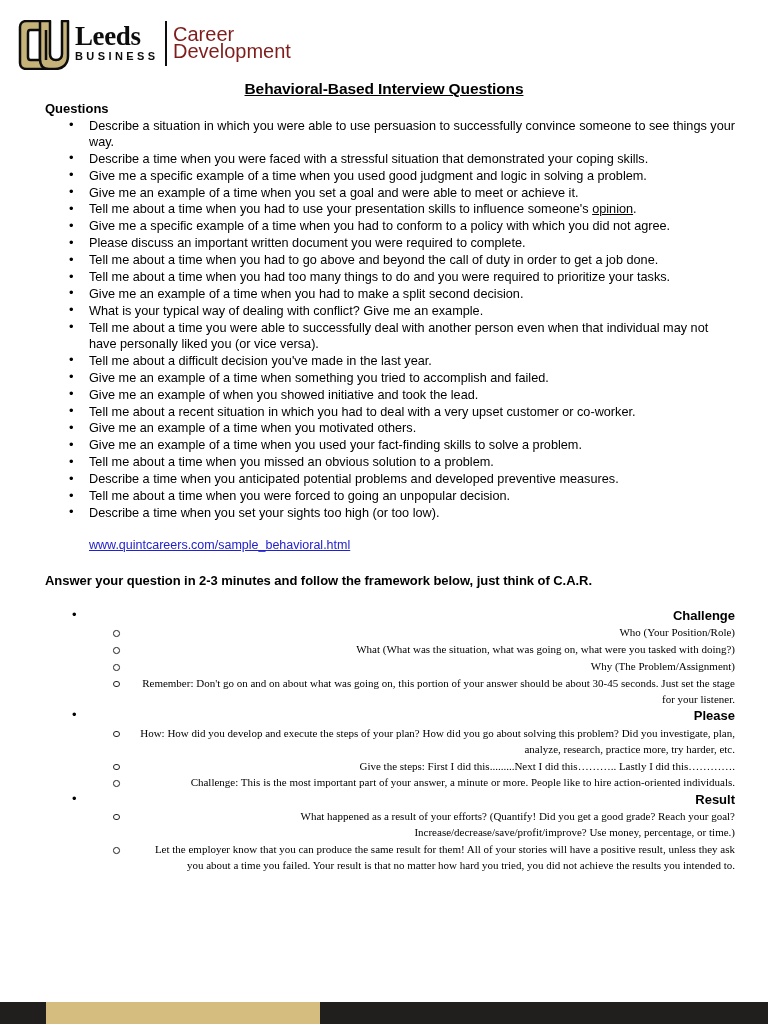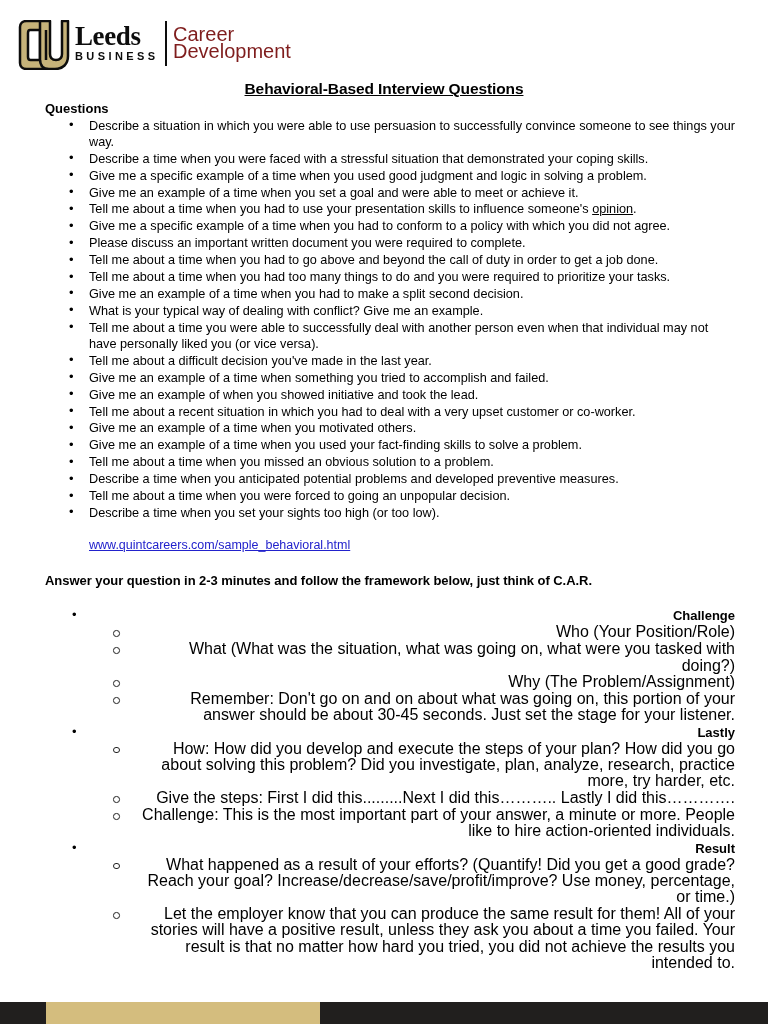--- a/index.html
+++ b/index.html
@@ -173,22 +173,23 @@
   }
   ul.sub-list {
     list-style: none;
     margin: 0;
     padding: 0;
   }
   ul.sub-list > li {
     position: relative;
     padding-left: 49px;
     margin-bottom: 0.5px;
-    font-size: 16px;
+    font-size: 11px;
     line-height: 16.3px;
+    font-family: Liberation Serif, serif;
   }
   ul.sub-list > li::before {
     content: "";
     position: absolute;
     left: 24px;
     top: 6px;
     width: 4.6px;
     height: 4.6px;
     border: 1px solid #222;
     border-radius: 50%;
@@ -275,21 +276,21 @@
         <span class="car-label">Challenge</span>
         <ul class="sub-list">
           <li>Who (Your Position/Role)</li>
           <li>What (What was the situation, what was going on, what were you tasked with doing?)</li>
           <li>Why (The Problem/Assignment)</li>
           <li>Remember:  Don't go on and on about what was going on, this portion of your answer should be about 30-45 seconds.  Just set the stage for your listener.</li>
         </ul>
       </li>
 
       <li class="car-item">
-        <span class="car-label">Lastly</span>
+        <span class="car-label">Please</span>
         <ul class="sub-list">
           <li>How: How did you develop and execute the steps of your plan?  How did you go about solving this problem?  Did you investigate, plan, analyze, research, practice more, try harder, etc.</li>
           <li>Give the steps:  First I did this.........Next I did this……….. Lastly I did this………….</li>
           <li>Challenge:  This is the most important part of your answer, a minute or more.  People like to hire action-oriented individuals.</li>
         </ul>
       </li>
 
       <li class="car-item">
         <span class="car-label">Result</span>
         <ul class="sub-list">

